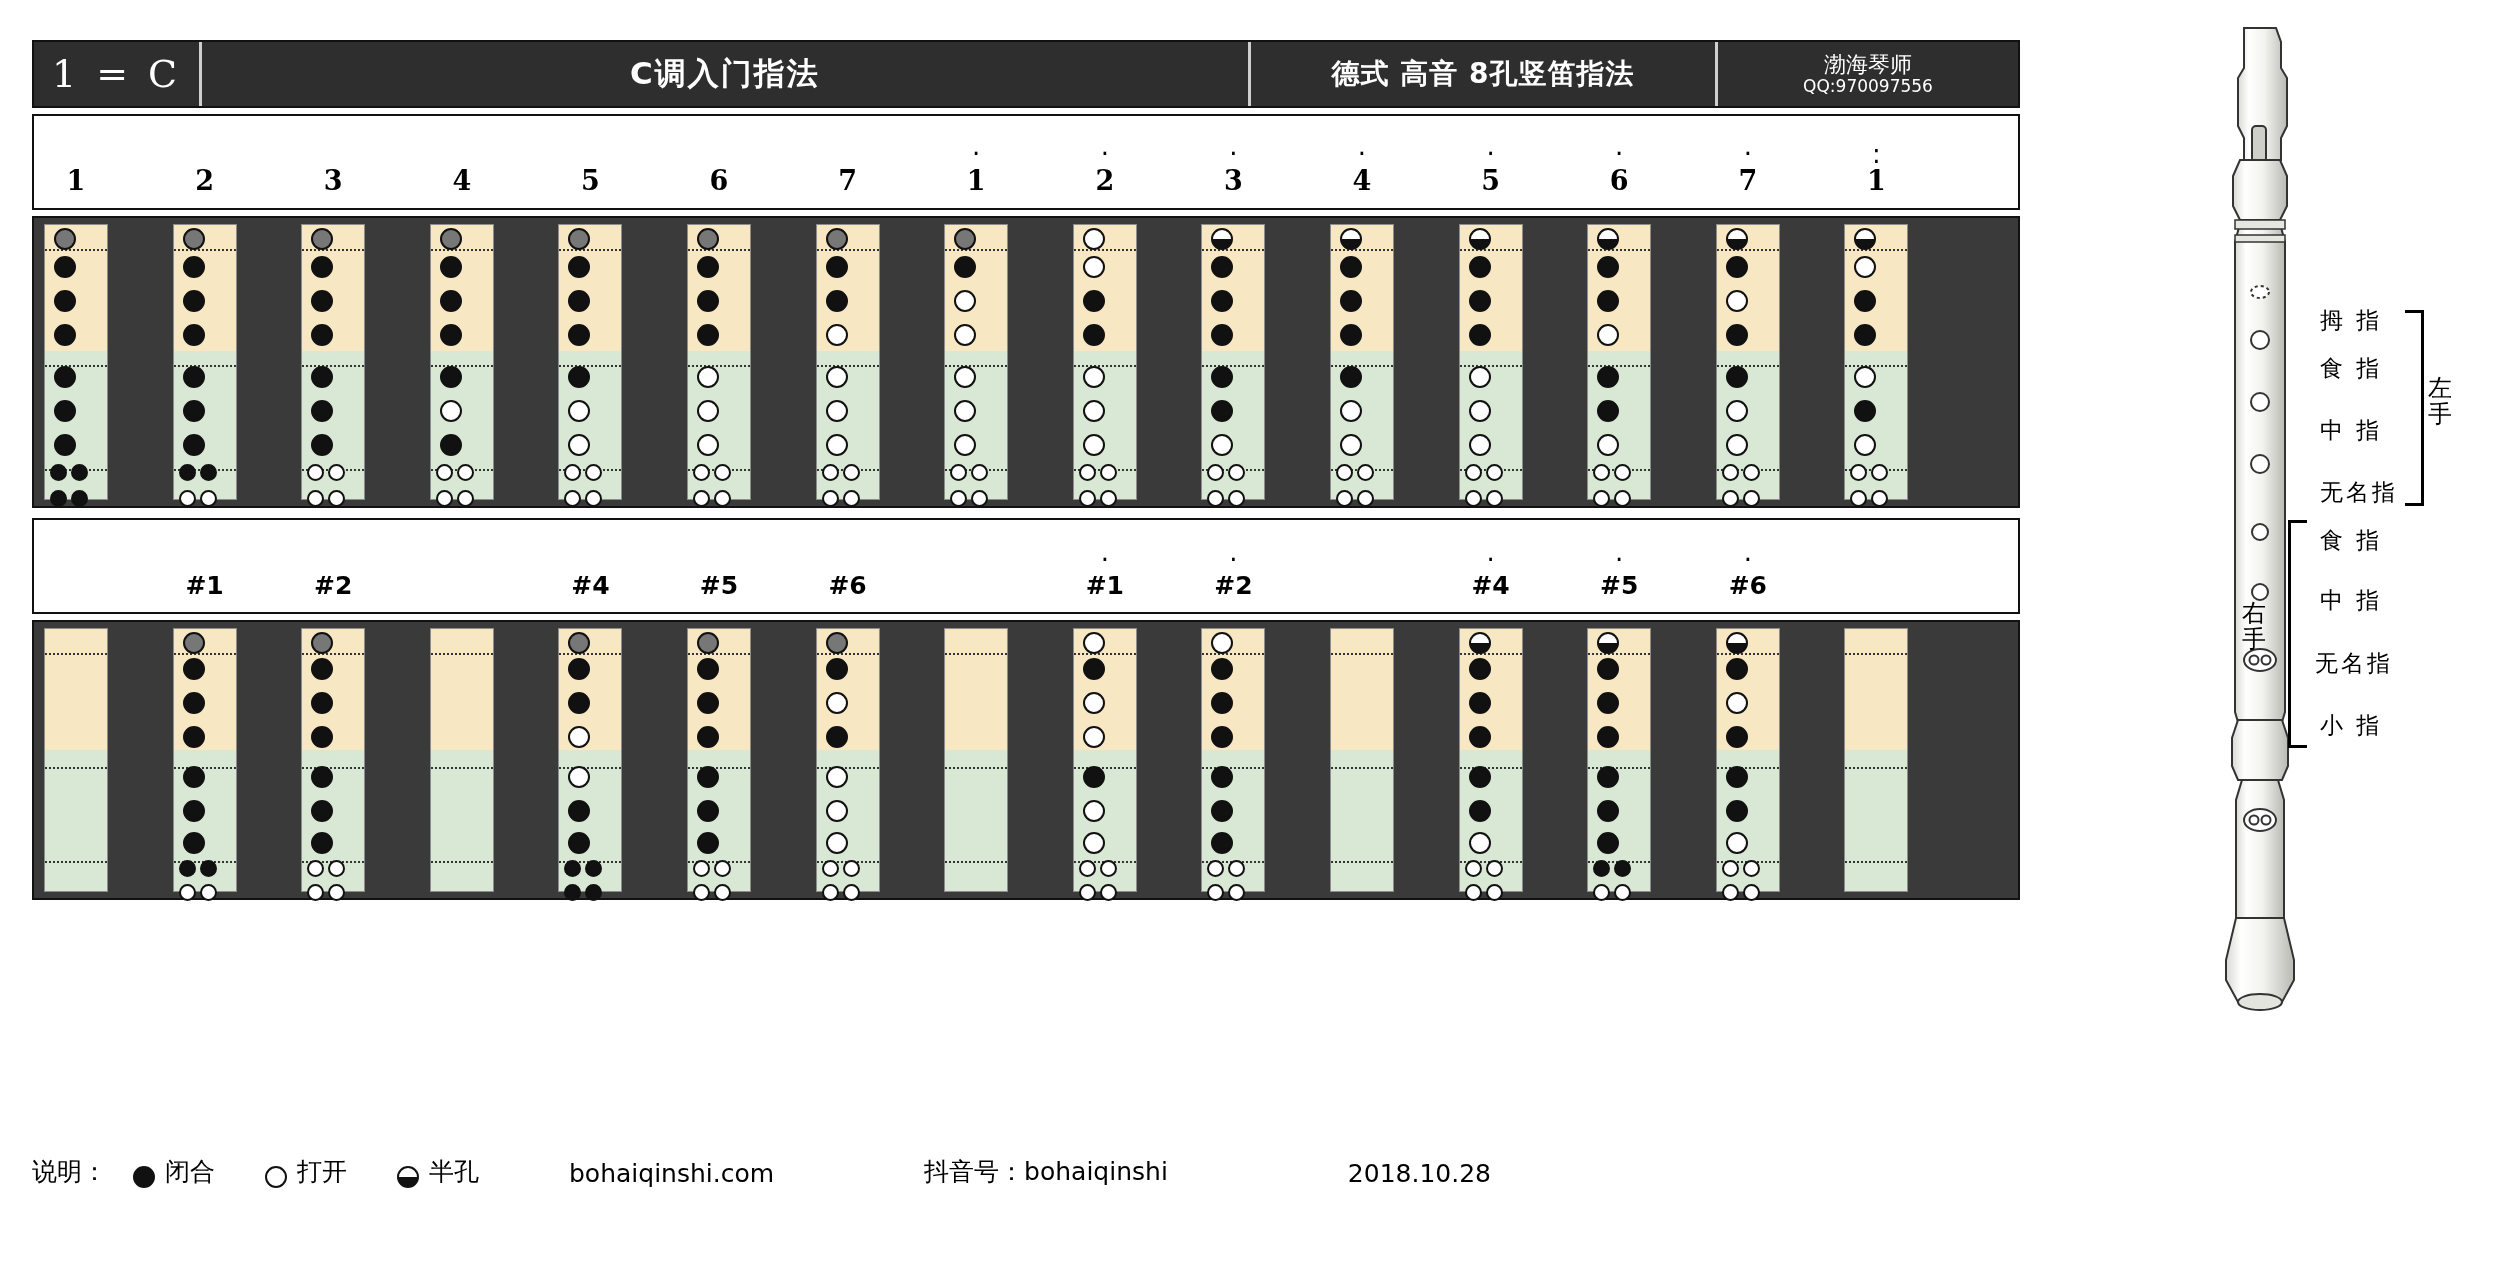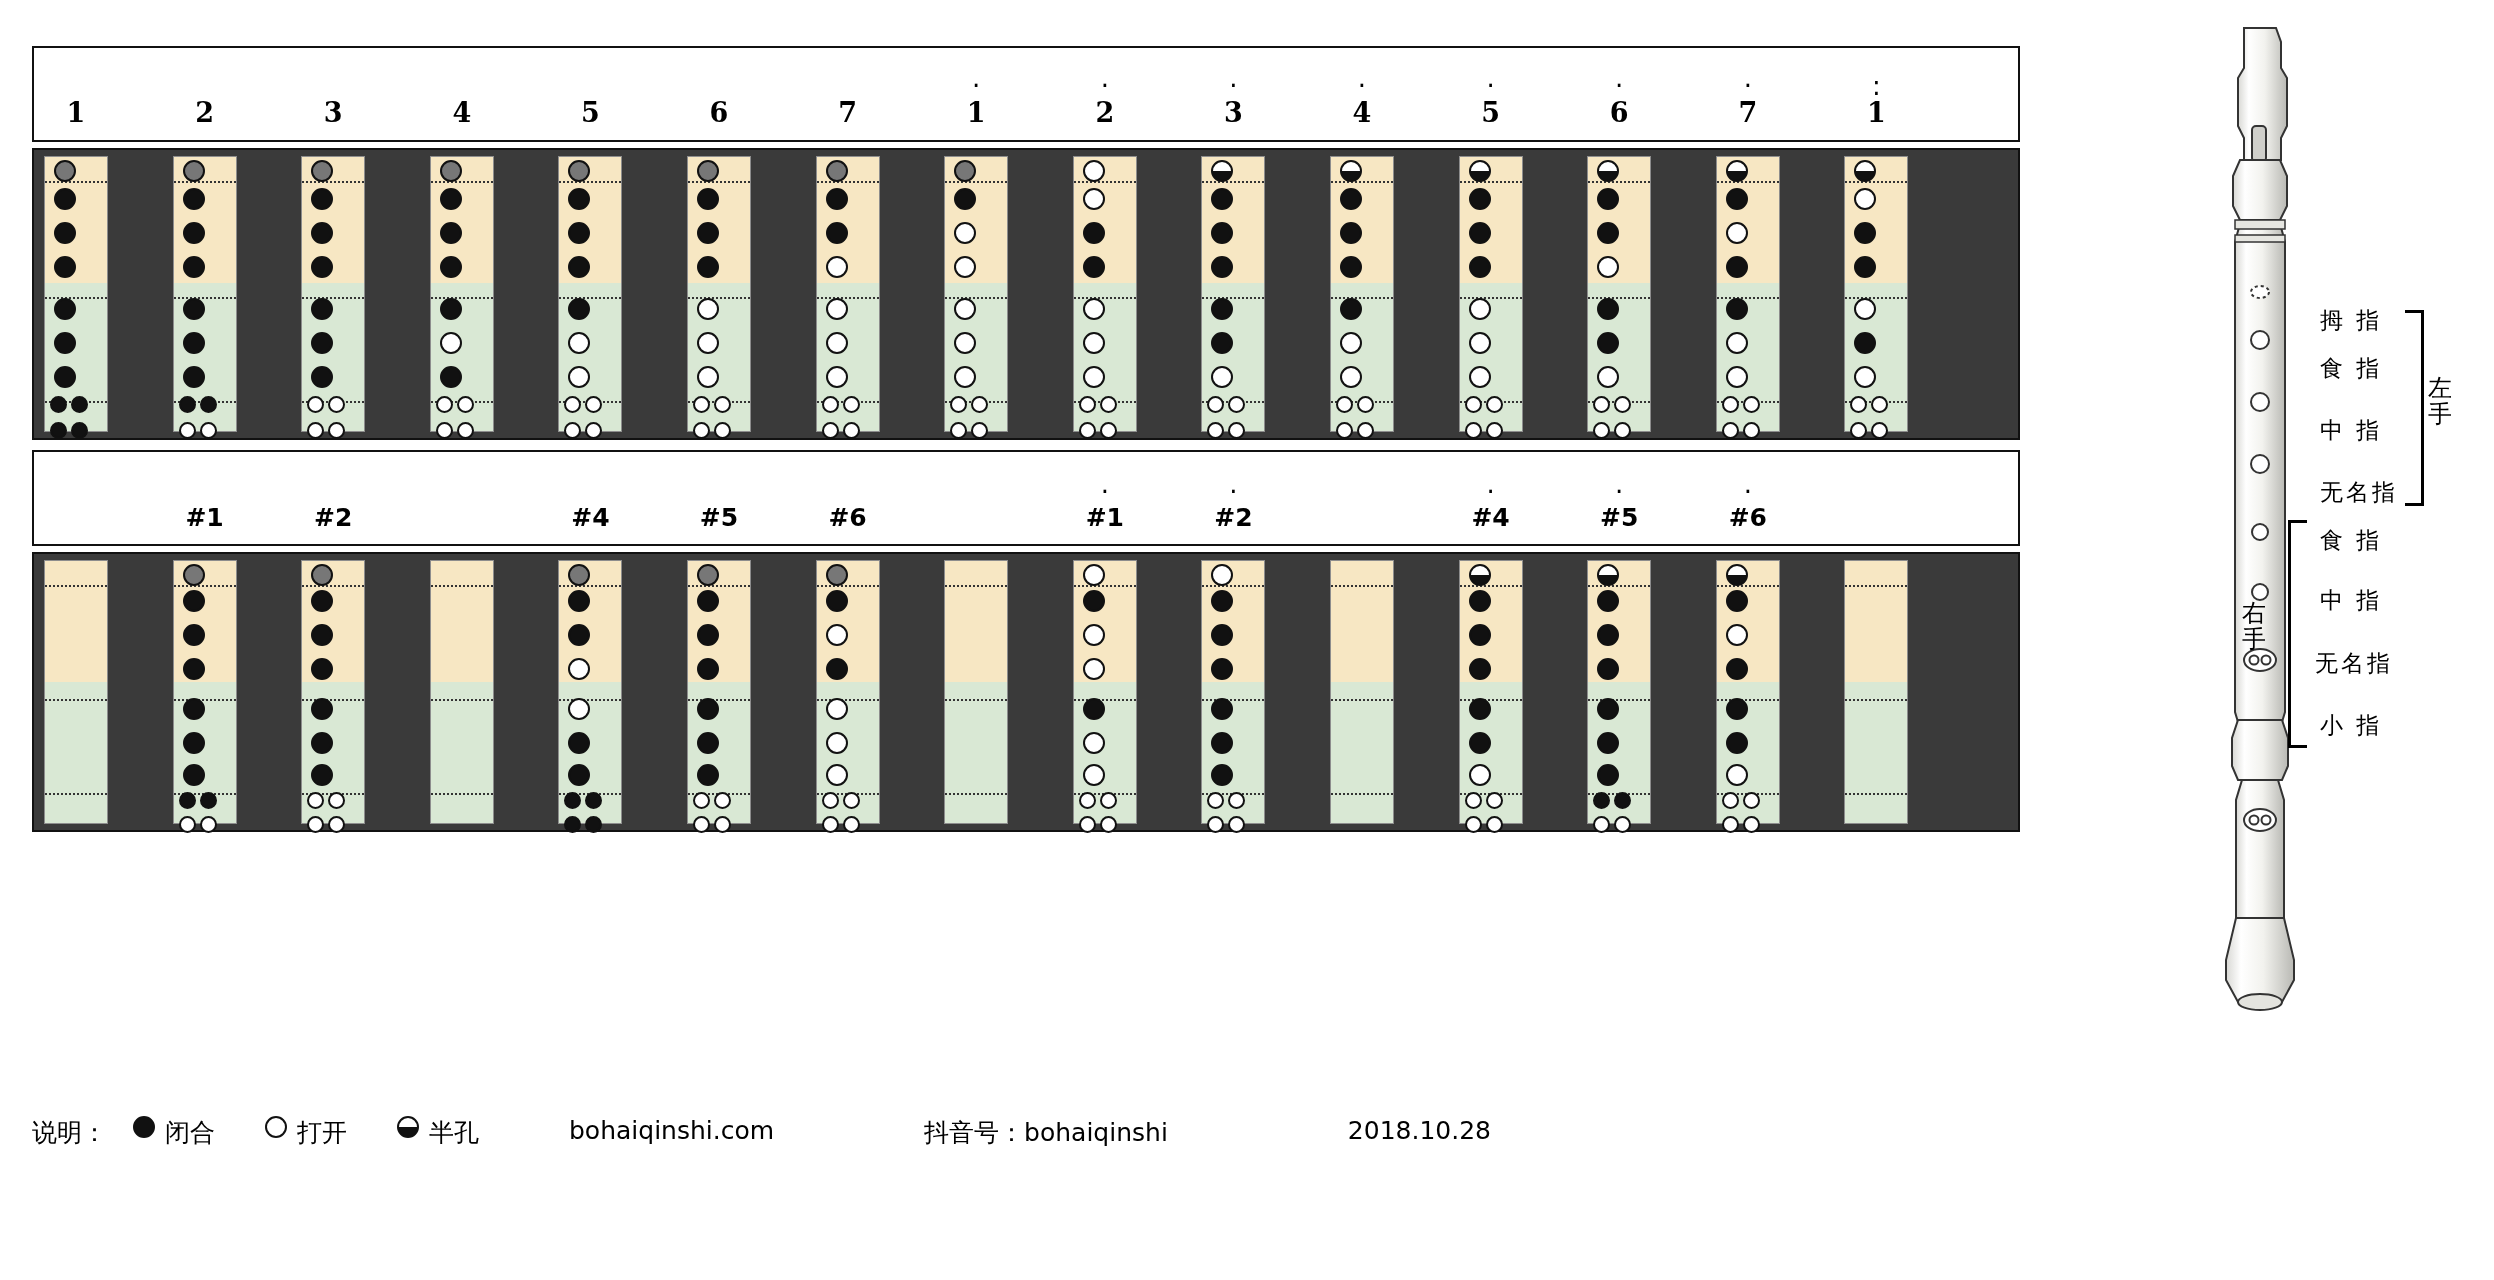--- a/index.html
+++ b/index.html
@@ -90,22 +90,22 @@
   .hole.small{width:17px;height:17px;}
   .h-closed{background:#111;}
   .h-open{background:#ffffff;}
   .h-half{
     background:linear-gradient(to bottom,#ffffff 0%,#ffffff 50%,#111 50%,#111 100%);
   }
   .h-thumbgray{background:#777;}
 
   
   #legend{
-    position:absolute;left:0;top:1076px;width:1988px;height:46px;
-    display:flex;align-items:flex-start;color:#000;
+    position:absolute;left:0;top:1102px;width:1988px;height:46px;
+    display:flex;align-items:flex-end;color:#000;
   }
   .lg-item{display:flex;align-items:center;font-size:25px;margin-right:8px;}
   .lg-sym{
     display:inline-block;width:22px;height:22px;border-radius:50%;
     border:2px solid #111;box-sizing:border-box;margin-right:10px;
   }
   .lg-sym.closed{background:#111;}
   .lg-sym.open{background:#fff;}
   .lg-sym.half{background:linear-gradient(to bottom,#fff 0 50%,#111 50% 100%);}
 
@@ -125,20 +125,29 @@
   }
   .hand-label{
     position:absolute;font-size:24px;letter-spacing:3px;
   }
 </style>
 </head>
 <body>
 
 <div id="chart-panel">
 
+  <div id="header-row">
+    <div class="hdr-cell" id="hdr-key">1 = C</div>
+    <div class="hdr-cell" id="hdr-title">C调入门指法</div>
+    <div class="hdr-cell" id="hdr-sub">德式 高音 8孔竖笛指法</div>
+    <div class="hdr-cell" id="hdr-brand">
+      <div class="b1">渤海琴师</div>
+      <div class="b2">QQ:970097556</div>
+    </div>
+  </div>
 
   <div class="num-strip" id="num-strip-nat">
       <div class="num-cell" style="left: -18px; width: 120px;">
         <div class="num-dot"></div>
         <div class="num-txt">1</div>
       </div>
       <div class="num-cell" style="left: 110.6px; width: 120px;">
         <div class="num-dot"></div>
         <div class="num-txt">2</div>
       </div>

